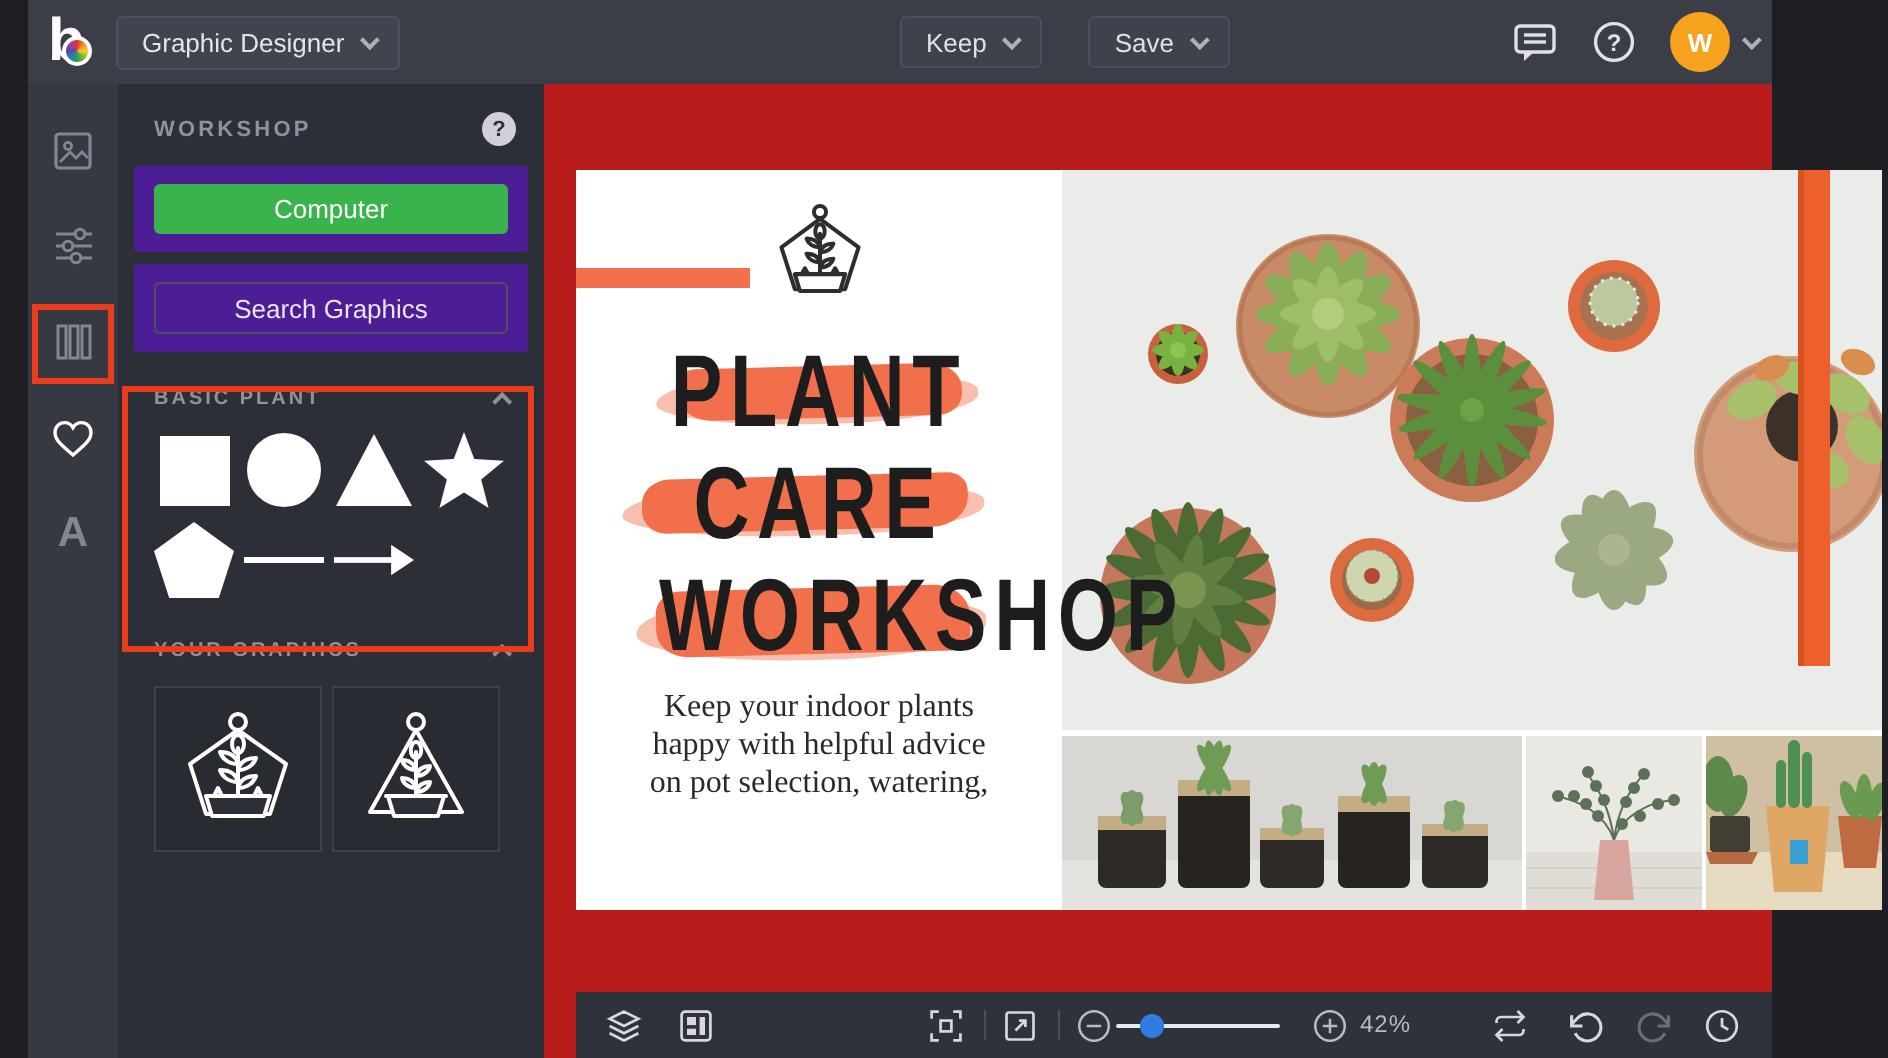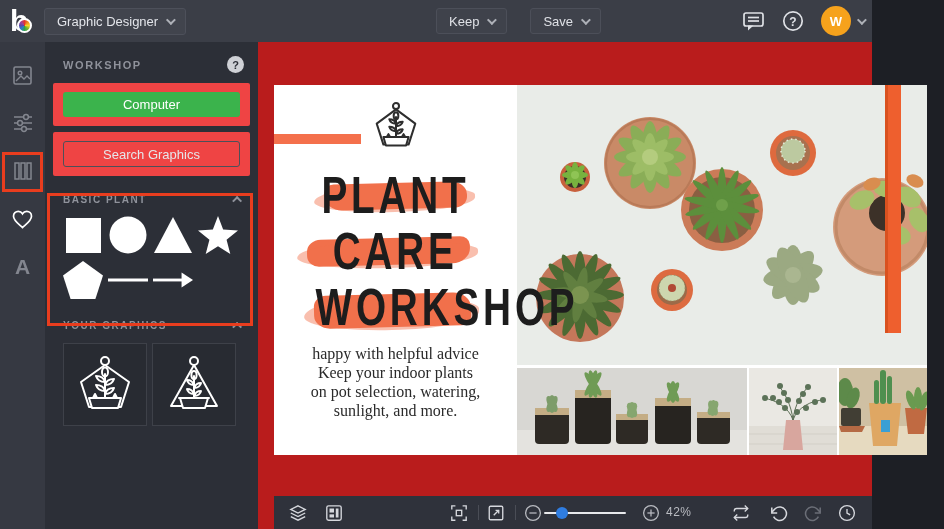--- a/index.html
+++ b/index.html
@@ -1,18 +1,18 @@
 <!DOCTYPE html>
 <html><head>
 <meta charset="utf-8">
 <style>
   * { margin:0; padding:0; box-sizing:border-box; }
   html,body { width:944px; height:529px; overflow:hidden; background:#1d1f25;
     font-family:"Liberation Sans", sans-serif; }
-  .app { position:relative; width:872px; height:529px; }
+  .app { position:relative; width:872px; height:529px;margin-left:14px; }
 
   
   .topbar { position:relative; height:42px; background:#3b3e47; display:flex; align-items:center; z-index:5; }
   .logo { position:relative; width:26px; height:30px; margin:0 8px 0 10px; }
   .logo .b { font-size:30px; font-weight:bold; color:#fff; line-height:30px; }
   .logo .wheel { position:absolute; left:7px; top:12px; width:15px; height:15px; border-radius:50%;
     border:2px solid #fff;
     background:conic-gradient(#e4332b,#f08c21,#f5d327,#7ab82e,#2e9e4f,#2a7fc4,#5b48a8,#a03f9b,#e4332b); }
   .app-title-btn { display:flex; align-items:center; gap:8px; background:#41444d; border:1px solid #4d505a;
     border-radius:3px; height:27px; padding:0 12px; color:#e3e5ea; font-size:13px; cursor:pointer; }
@@ -32,21 +32,21 @@
   .rail { width:45px; background:#363942; display:flex; flex-direction:column; align-items:center; padding-top:16px; gap:14px; }
   .rail-item { width:34px; height:34px; display:flex; align-items:center; justify-content:center; cursor:pointer; color:#83868f; }
   .rail-item.active { color:#ffffff; }
   .rail-a { font-size:21px; font-weight:bold; font-family:"Liberation Sans",sans-serif; }
 
   .panel { width:213px; background:#2c2f37; position:relative; }
   .panel-head { display:flex; align-items:center; justify-content:space-between; padding:14px 14px 10px 18px; }
   .panel-title { color:#8f929b; font-size:11px; font-weight:bold; letter-spacing:1.6px; }
   .q-circle { width:17px; height:17px; border-radius:50%; background:#cfd1d6; color:#2c2f37; font-size:11px;
     font-weight:bold; display:flex; align-items:center; justify-content:center; cursor:pointer; }
-  .box { background:#ef4444; margin:0 8px 6px 8px; padding:9px 10px; border-radius:2px; }
+  .box { background:#4c1d95; margin:0 8px 6px 8px; padding:9px 10px; border-radius:2px; }
   .btn-green { width:100%; height:25px; background:#3bb34c; border:none; border-radius:3px; color:#fff;
     font-size:13px; font-family:"Liberation Sans",sans-serif; cursor:pointer; }
   .btn-outline { width:100%; height:26px; background:transparent; border:1px solid #4d5059; border-radius:3px;
     color:#e5e6ea; font-size:13px; font-family:"Liberation Sans",sans-serif; cursor:pointer; }
   .section-head { display:flex; align-items:center; justify-content:space-between; padding:12px 16px 6px 18px; }
   .section-title { color:#8f929b; font-size:10px; font-weight:bold; letter-spacing:1.5px; }
   .chev-up { width:7px; height:7px; border-left:2px solid #8f929b; border-top:2px solid #8f929b;
     transform:rotate(45deg) translateY(2px); cursor:pointer; }
   .shapes { padding:4px 14px 8px 18px; display:flex; flex-wrap:wrap; align-items:center; gap:5px; width:100%; }
   .shape { width:40px; height:40px; display:flex; align-items:center; justify-content:center; cursor:pointer; }
@@ -289,24 +289,23 @@
             <div class="h-line">
               <div class="brush brush-2"></div>
               <span class="h-text">CARE</span>
             </div>
             <div class="h-line">
               <div class="brush brush-3"></div>
               <span class="h-text">WORKSHOP</span>
             </div>
           </div>
           <div class="poster-body">
+            <div>Keep your indoor plants</div>
             <div>happy with helpful advice</div>
-            <div>Keep your indoor plants</div>
             <div>on pot selection, watering,</div>
-            <div>sunlight, and more.</div>
           </div>
         </div>
 
         <div class="photo-zone">
 
           <svg class="photo-main" viewBox="0 0 410 280">
             <rect width="410" height="280" fill="#e9ece8"></rect>
 
             <circle cx="58" cy="92" r="15" fill="#c8603d"></circle>
               <circle cx="58" cy="92" r="11" fill="#3a3028"></circle>

